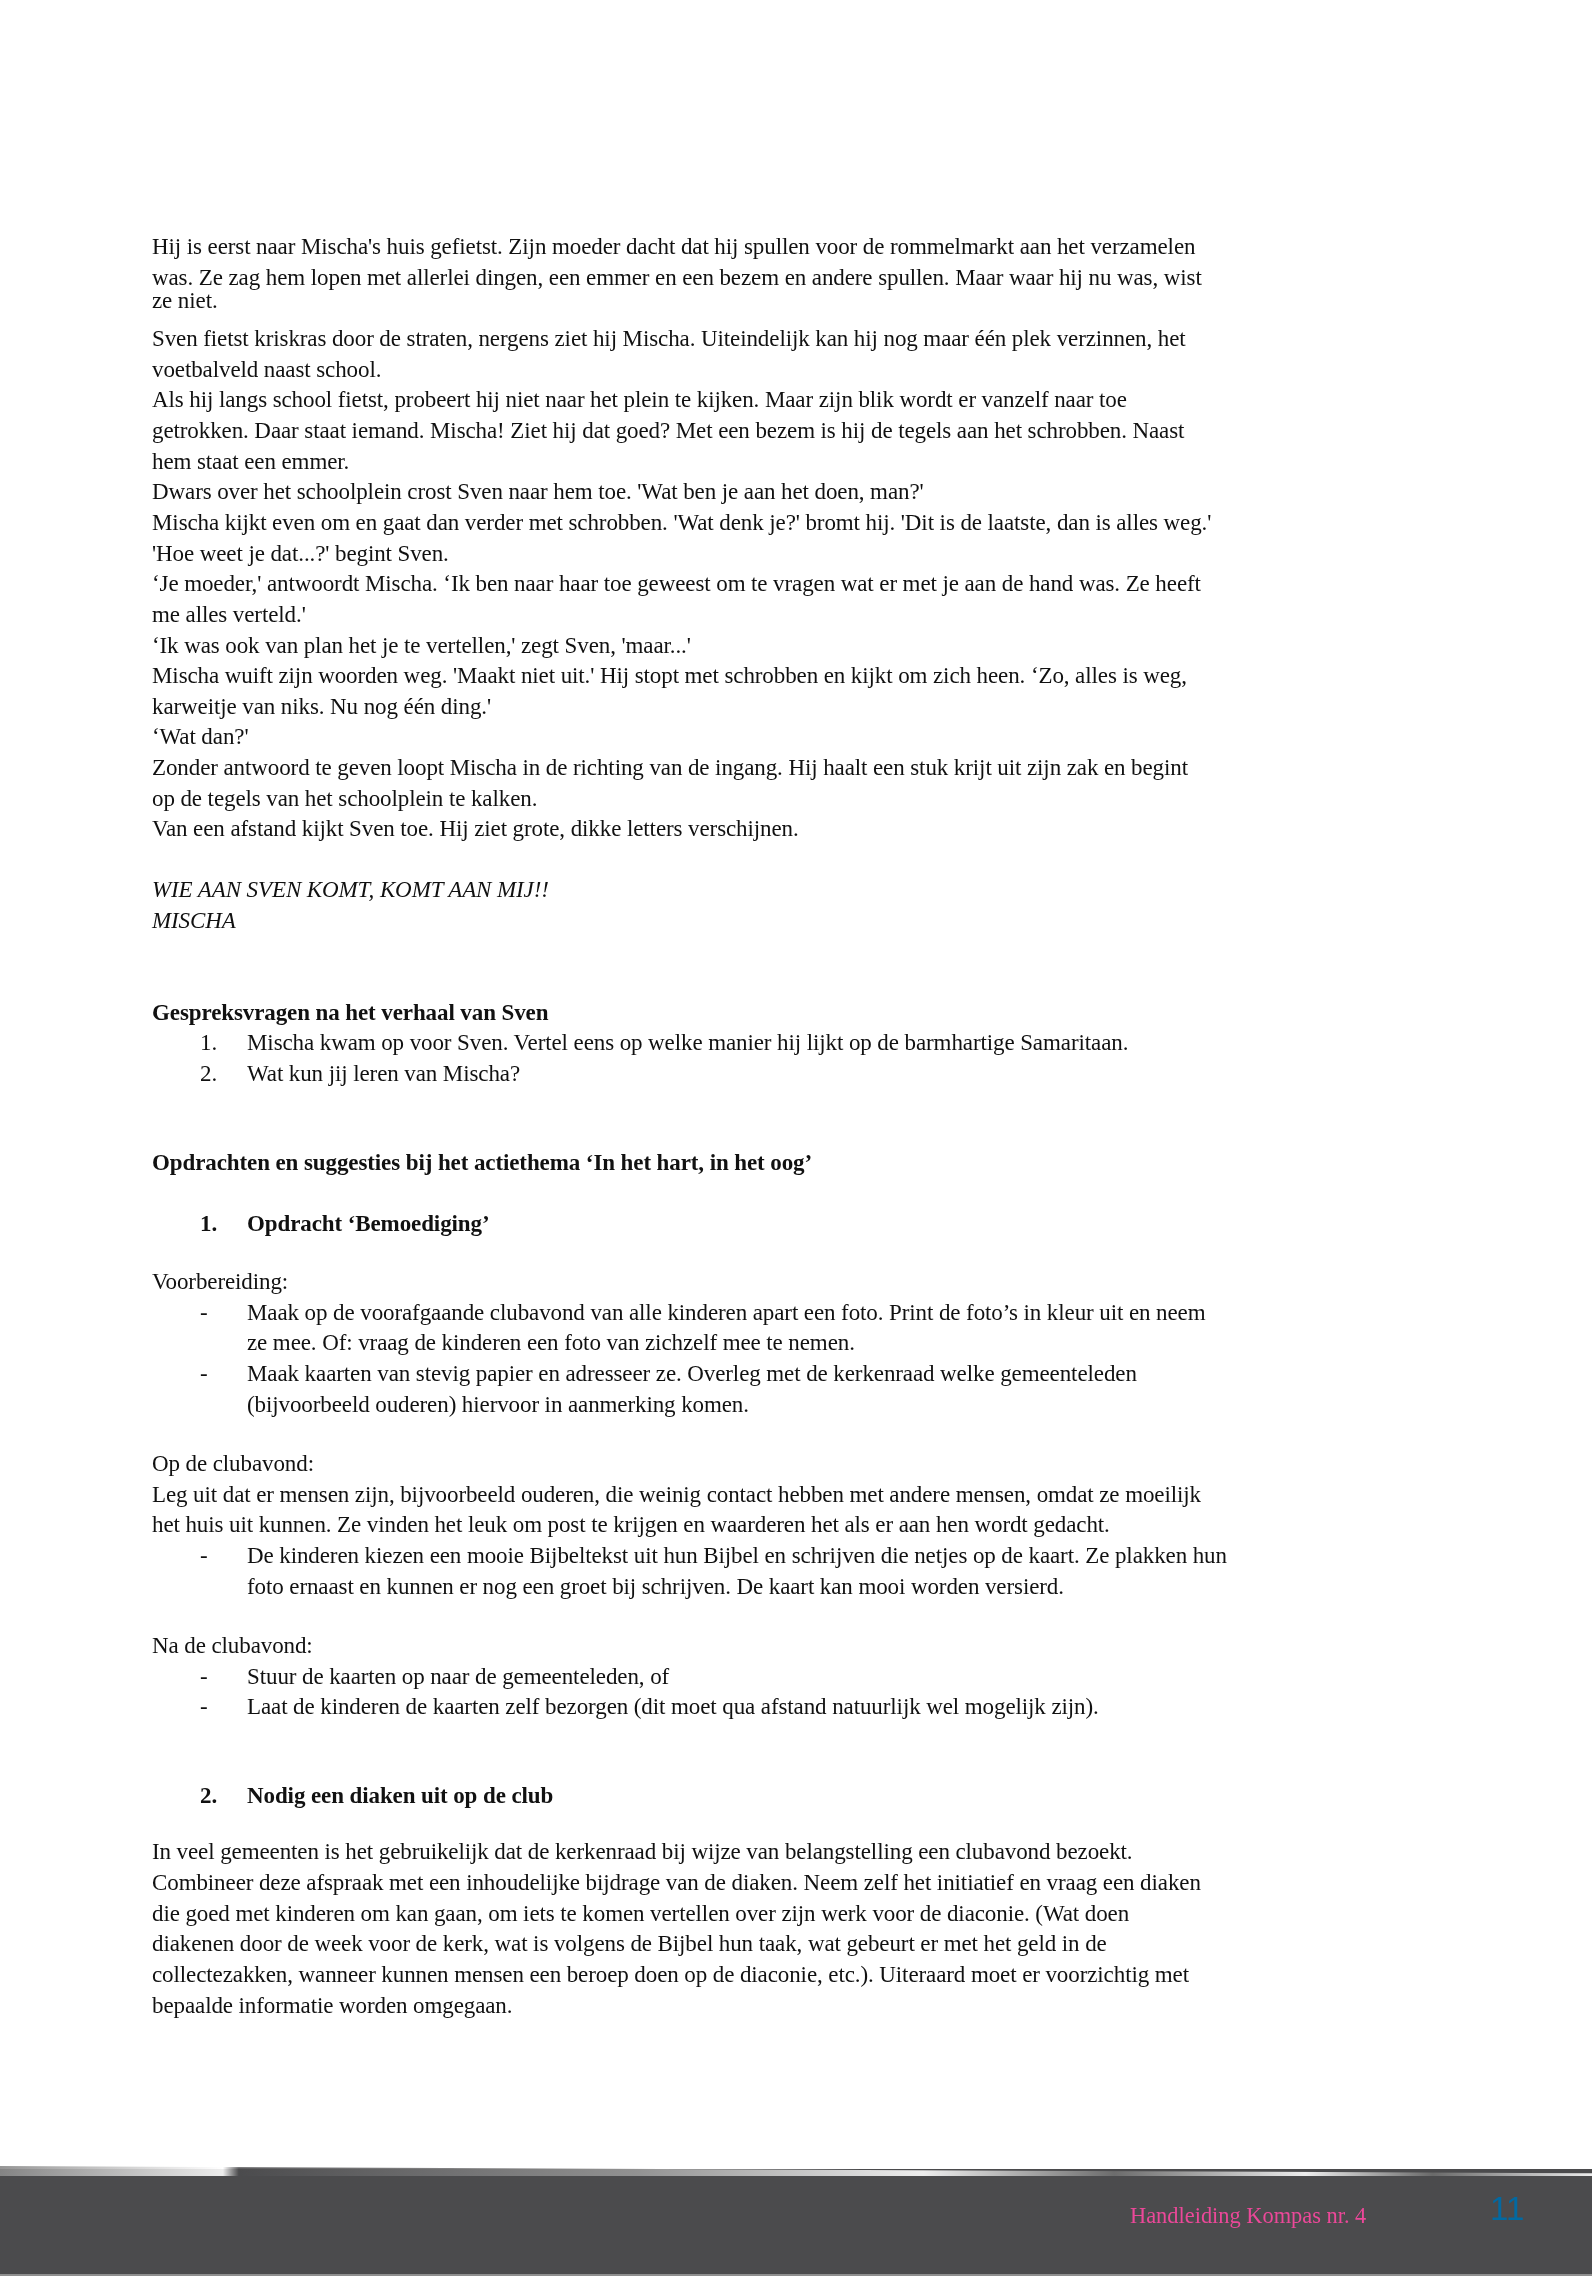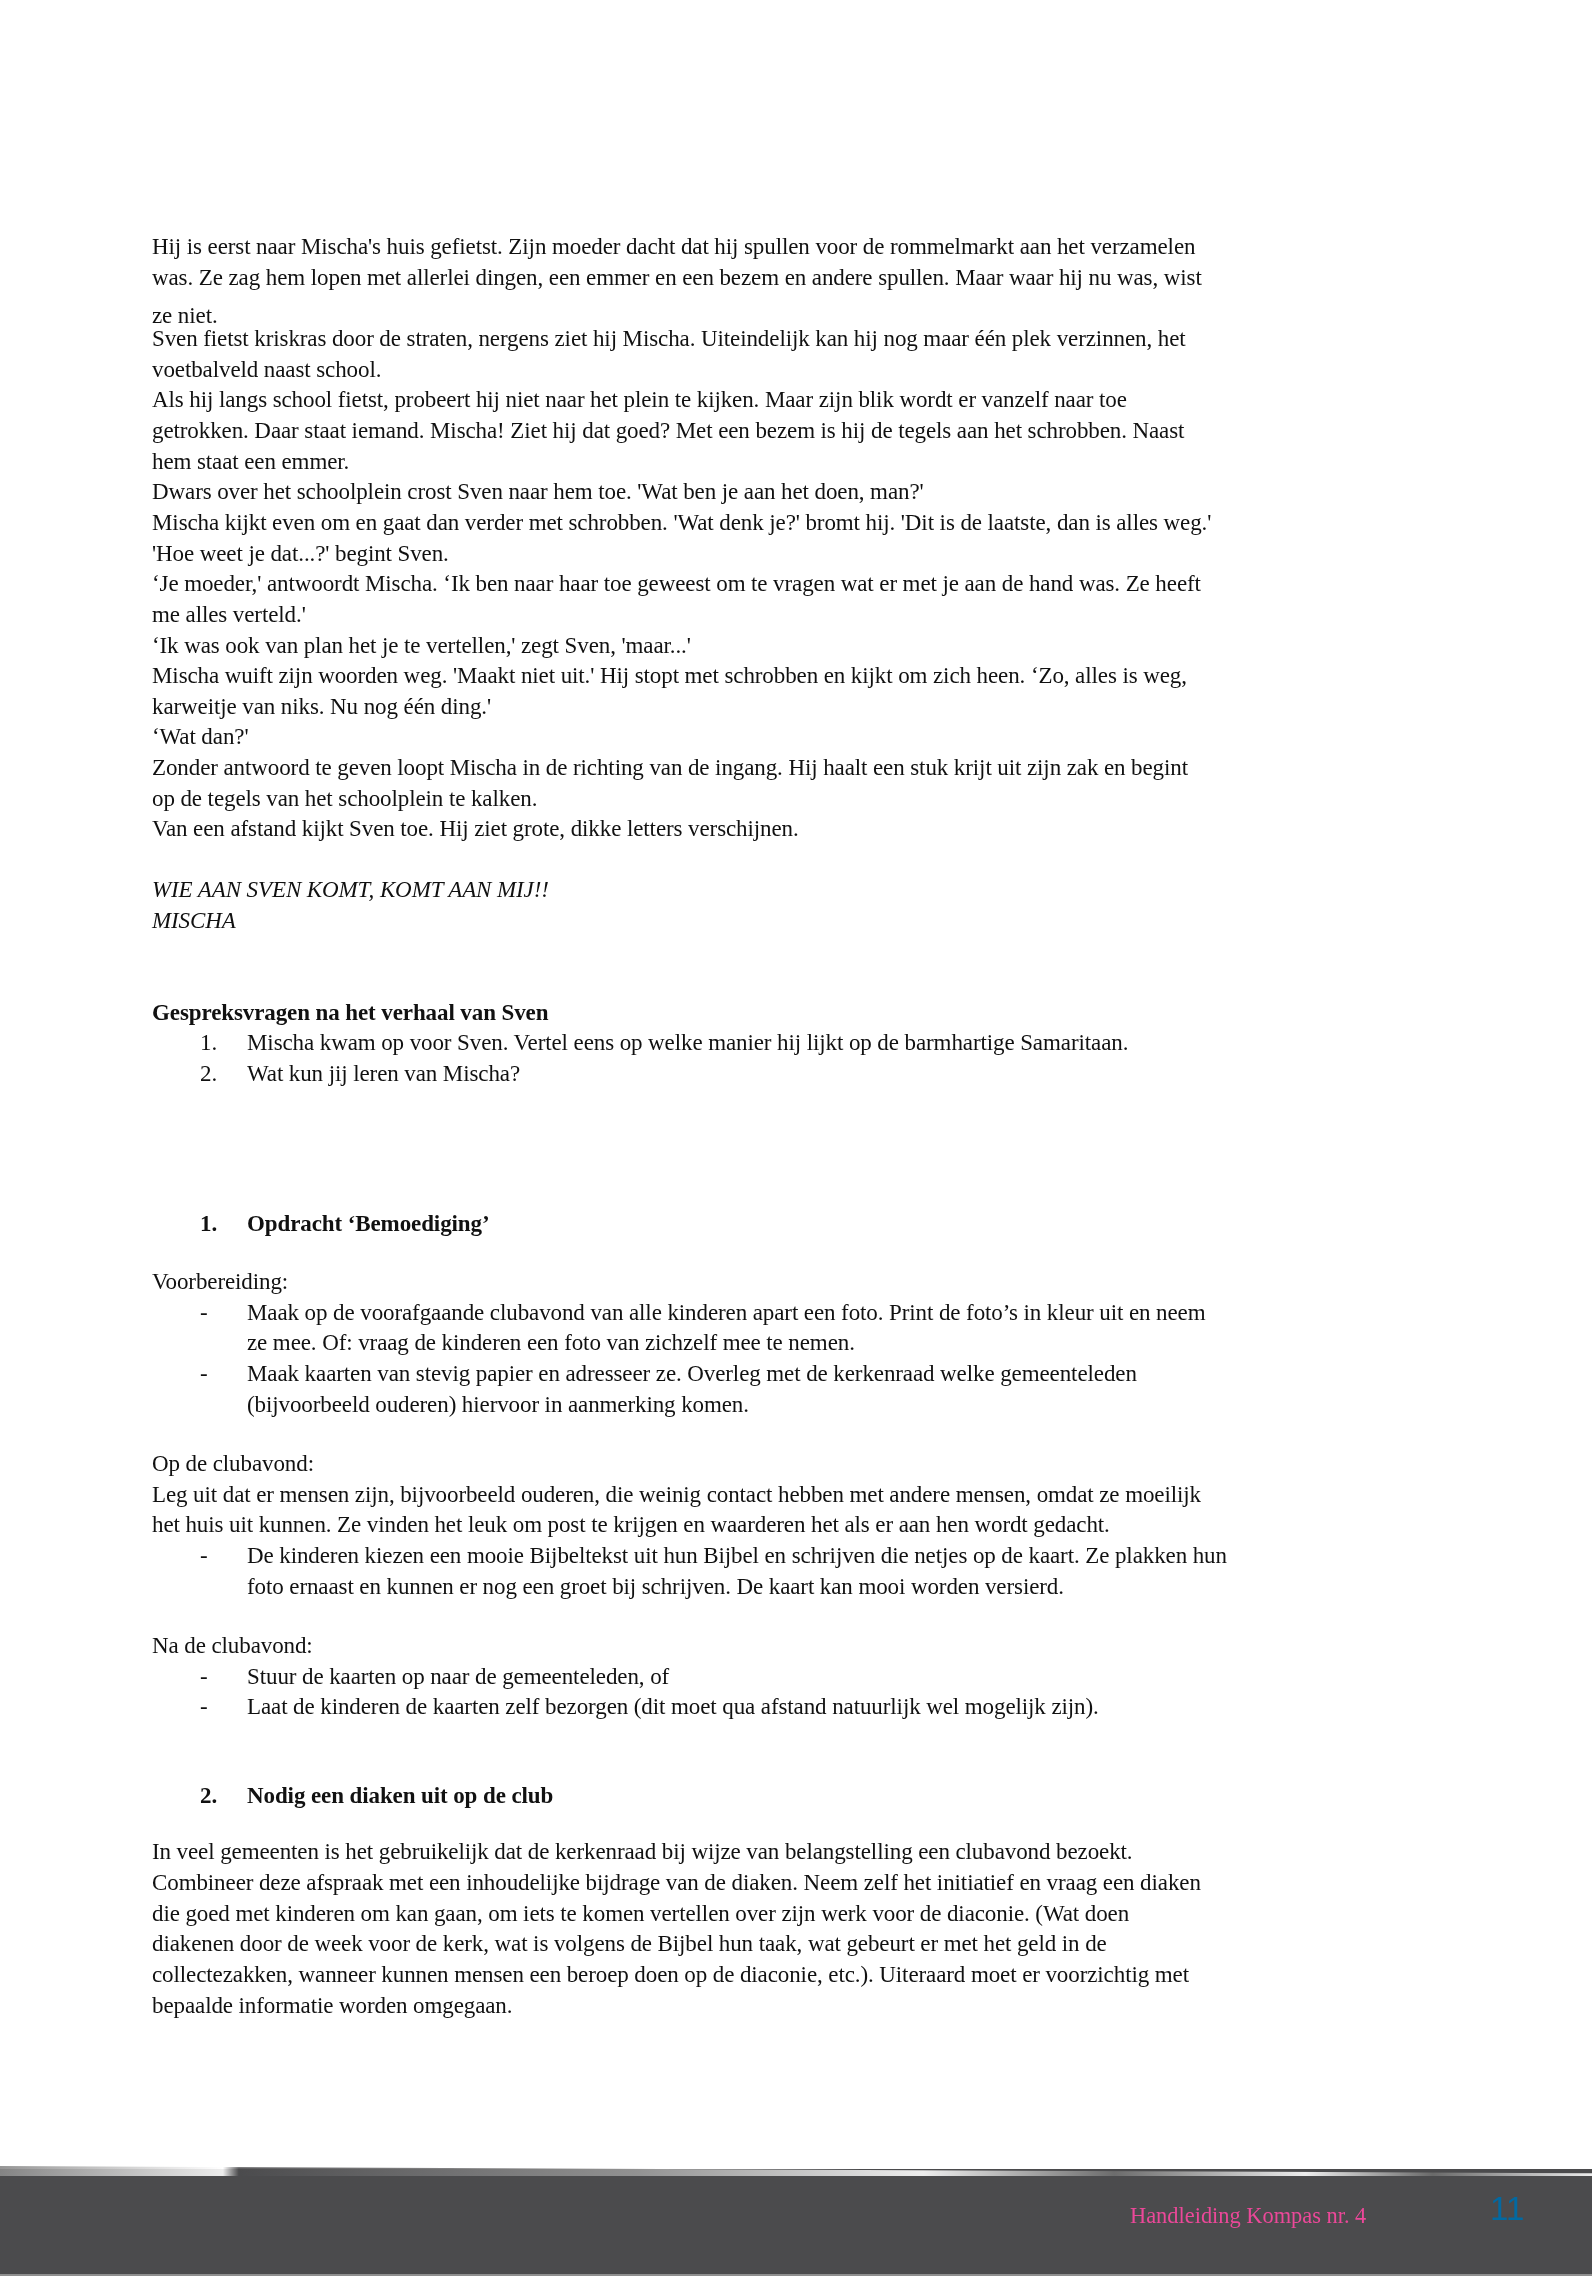--- a/index.html
+++ b/index.html
@@ -23,21 +23,21 @@
               font-family: "Liberation Sans", sans-serif; white-space: nowrap; }
 </style>
 </head>
 <body>
 
 <div class="page">
 
   <div>
     <div class="line" style="top:231px">Hij is eerst naar Mischa's huis gefietst. Zijn moeder dacht dat hij spullen voor de rommelmarkt aan het verzamelen</div>
     <div class="line" style="top:262px">was. Ze zag hem lopen met allerlei dingen, een emmer en een bezem en andere spullen. Maar waar hij nu was, wist</div>
-    <div class="line" style="top:300px">ze niet.</div>
+    <div class="line" style="top:285px">ze niet.</div>
     <div class="line" style="top:323px">Sven fietst kriskras door de straten, nergens ziet hij Mischa. Uiteindelijk kan hij nog maar één plek verzinnen, het</div>
     <div class="line" style="top:354px">voetbalveld naast school.</div>
     <div class="line" style="top:384px">Als hij langs school fietst, probeert hij niet naar het plein te kijken. Maar zijn blik wordt er vanzelf naar toe</div>
     <div class="line" style="top:415px">getrokken. Daar staat iemand. Mischa! Ziet hij dat goed? Met een bezem is hij de tegels aan het schrobben. Naast</div>
     <div class="line" style="top:446px">hem staat een emmer.</div>
     <div class="line" style="top:476px">Dwars over het schoolplein crost Sven naar hem toe. 'Wat ben je aan het doen, man?'</div>
     <div class="line" style="top:507px">Mischa kijkt even om en gaat dan verder met schrobben. 'Wat denk je?' bromt hij. 'Dit is de laatste, dan is alles weg.'</div>
     <div class="line" style="top:538px">'Hoe weet je dat...?' begint Sven.</div>
     <div class="line" style="top:568px">‘Je moeder,' antwoordt Mischa. ‘Ik ben naar haar toe geweest om te vragen wat er met je aan de hand was. Ze heeft</div>
     <div class="line" style="top:599px">me alles verteld.'</div>
@@ -56,20 +56,21 @@
   </div>
 
   <div>
     <div class="line bold" style="top:997px">Gespreksvragen na het verhaal van Sven</div>
     <div class="marker" style="top:1027px">1.</div>
     <div class="line ind" style="top:1027px">Mischa kwam op voor Sven. Vertel eens op welke manier hij lijkt op de barmhartige Samaritaan.</div>
     <div class="marker" style="top:1058px">2.</div>
     <div class="line ind" style="top:1058px">Wat kun jij leren van Mischa?</div>
   </div>
 
+  <div class="line bold" style="top:1147px">Opdrachten en suggesties bij het actiethema ‘In het hart, in het oog’</div>
 
   <div>
     <div class="marker bold" style="top:1208px">1.</div>
     <div class="line ind bold" style="top:1208px">Opdracht ‘Bemoediging’</div>
 
     <div class="line" style="top:1266px">Voorbereiding:</div>
     <div class="marker" style="top:1297px">-</div>
     <div class="line ind" style="top:1297px">Maak op de voorafgaande clubavond van alle kinderen apart een foto. Print de foto’s in kleur uit en neem</div>
     <div class="line ind" style="top:1327px">ze mee. Of: vraag de kinderen een foto van zichzelf mee te nemen.</div>
     <div class="marker" style="top:1358px">-</div>

